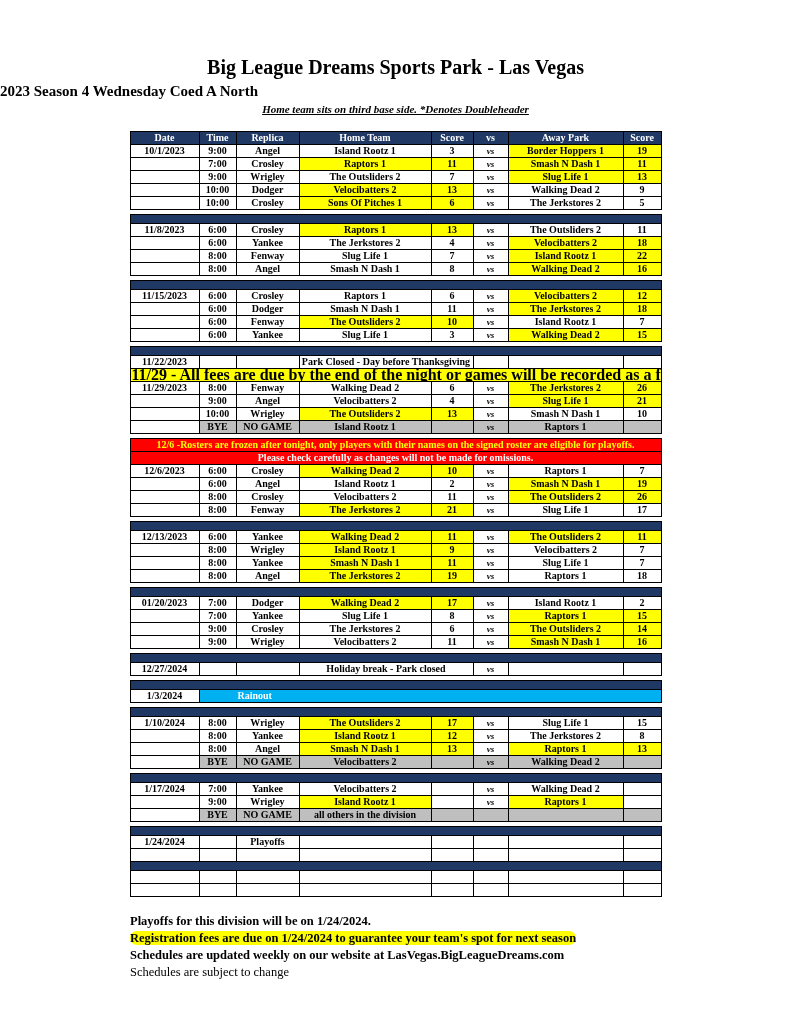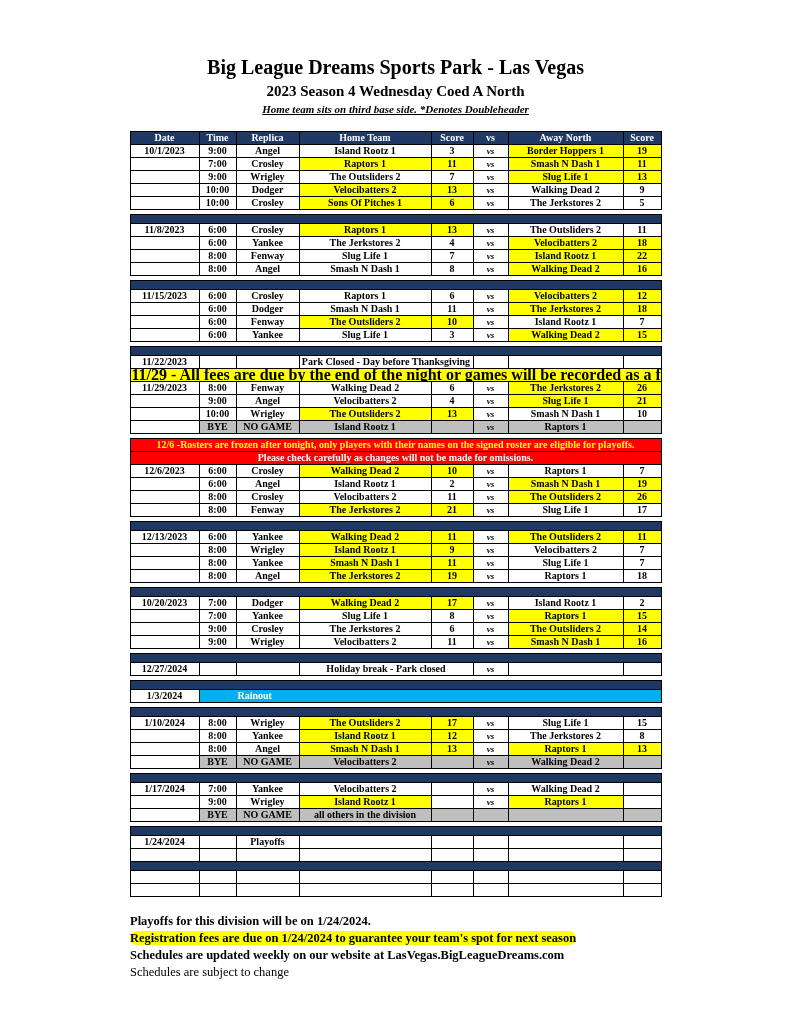--- a/index.html
+++ b/index.html
@@ -1,19 +1,19 @@
 <!DOCTYPE html>
 <html style="--navy: #1F3864; --yellow: #FFFF00; --red: #FF0000; --cyan: #00B0F0; --gray: #BFBFBF;"><head>
 <meta charset="utf-8">
 <style>
   html,body{margin:0;padding:0;background:#fff;}
   body{width:791px;height:1024px;font-family:"Liberation Serif", serif;color:#000;}
   .page{padding-top:56px;}
   .title{font-size:20px;font-weight:bold;text-align:center;margin:0;}
-  .subtitle{font-size:15px;font-weight:bold;text-align:center;margin:4px 0 0;}
+  .subtitle{font-size:15px;font-weight:bold;text-align:left;margin:4px 0 0;}
   .note{font-size:11px;font-weight:bold;font-style:italic;text-decoration:underline;text-align:center;margin:3px 5px 6px;}
   table{border-collapse:collapse;table-layout:fixed;width:531px;margin:16px auto;}
   col.w0{width:69px;} col.w1{width:37px;} col.w2{width:63px;} col.w3{width:132px;}
   col.w4{width:42px;} col.w5{width:35px;} col.w6{width:115px;} col.w7{width:38px;}
   th,td{border:1px solid #000;font-size:10px;font-weight:bold;text-align:center;
         padding:0 1px;height:12px;line-height:12px;white-space:nowrap;overflow:hidden;}
   thead th{background:var(--navy,#1F3864);color:#fff;font-size:10px;}
   td.date{font-weight:bold;}
   td.hl{background:var(--yellow,#FFFF00);}
   td.gray{background:var(--gray,#BFBFBF);}
@@ -51,21 +51,21 @@
         <col class="w7">
     </colgroup>
     <thead>
         <tr>
           <th>Date</th>
           <th>Time</th>
           <th>Replica</th>
           <th>Home Team</th>
           <th>Score</th>
           <th>vs</th>
-          <th>Away North</th>
+          <th>Away Park</th>
           <th>Score</th>
         </tr>
       </thead>
     <tbody>
         <tr>
           <td class="date">10/1/2023</td>
           <td>9:00</td>
           <td>Angel</td>
           <td>Island Rootz 1</td>
           <td>3</td>
@@ -358,21 +358,21 @@
           <td>Raptors 1</td>
           <td>18</td>
         </tr>
         <tr>
           <td class="gap" colspan="8"></td>
         </tr>
         <tr>
           <td class="sep" colspan="8"></td>
         </tr>
         <tr>
-          <td class="date">10/20/2023</td>
+          <td class="date">01/20/2023</td>
           <td>7:00</td>
           <td>Dodger</td>
           <td class="hl">Walking Dead 2</td>
           <td class="hl">17</td>
           <td class="vs">vs</td>
           <td>Island Rootz 1</td>
           <td>2</td>
         </tr>
         <tr>
           <td class="date"></td>

